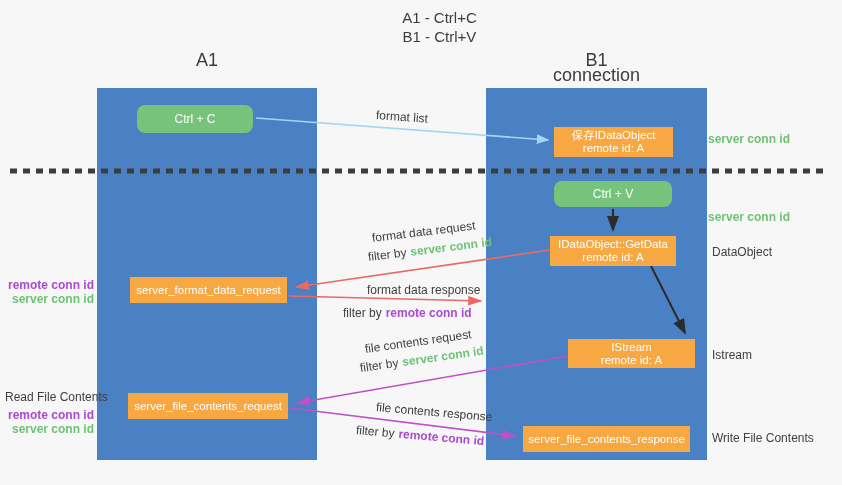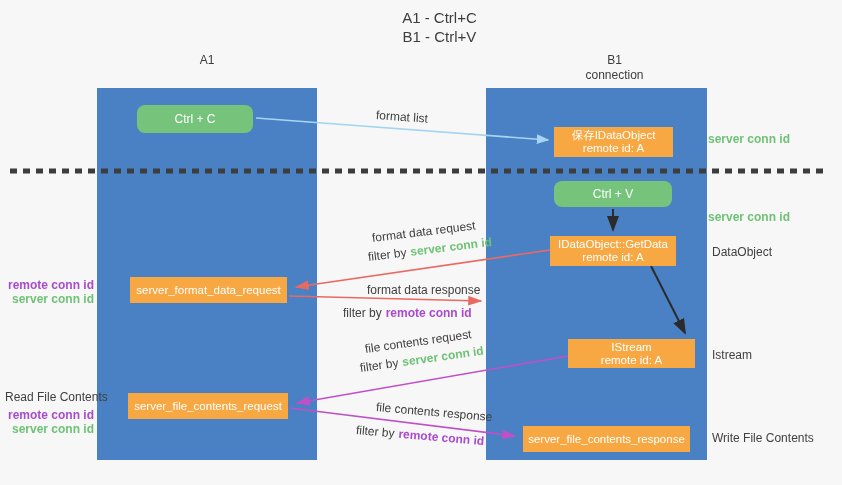--- a/index.html
+++ b/index.html
@@ -18,21 +18,21 @@
   .abs{position:absolute;}
   .title{
     left:0;right:0;top:8px;
     text-align:center;
     font-size:15px;line-height:19px;
     color:#3d3d3d;
   }
   .lane-header{
     top:53px;
     text-align:center;
-    font-size:12px;line-height:15px;
+    font-size:18px;line-height:15px;
     color:#3d3d3d;
   }
   .lane{
     top:88px;height:372px;
     background:var(--lane_blue,#4a80c4);
   }
   svg.overlay{left:0;top:0;z-index:2;pointer-events:none;}
   .node{
     z-index:3;
     display:flex;align-items:center;justify-content:center;
@@ -68,21 +68,21 @@
 <div id="stage">
 
   <div class="abs title">
     <div>A1 - Ctrl+C</div>
     <div>B1 - Ctrl+V</div>
   </div>
 
   <div class="abs lane-header" style="left:97px;width:220px;">
     <div>A1</div>
   </div>
-  <div class="abs lane-header" style="left:504px;width:221px;">
+  <div class="abs lane-header" style="left:486px;width:221px;">
     <div>B1</div>
     <div>connection</div>
   </div>
 
   <div class="abs lane" style="left:97px;width:220px;"></div>
   <div class="abs lane" style="left:486px;width:221px;"></div>
 
   <svg class="abs overlay" width="842" height="485" viewBox="0 0 842 485">
     <defs>
       <marker id="m-blue" markerWidth="8" markerHeight="8" refX="7" refY="3" orient="auto">

